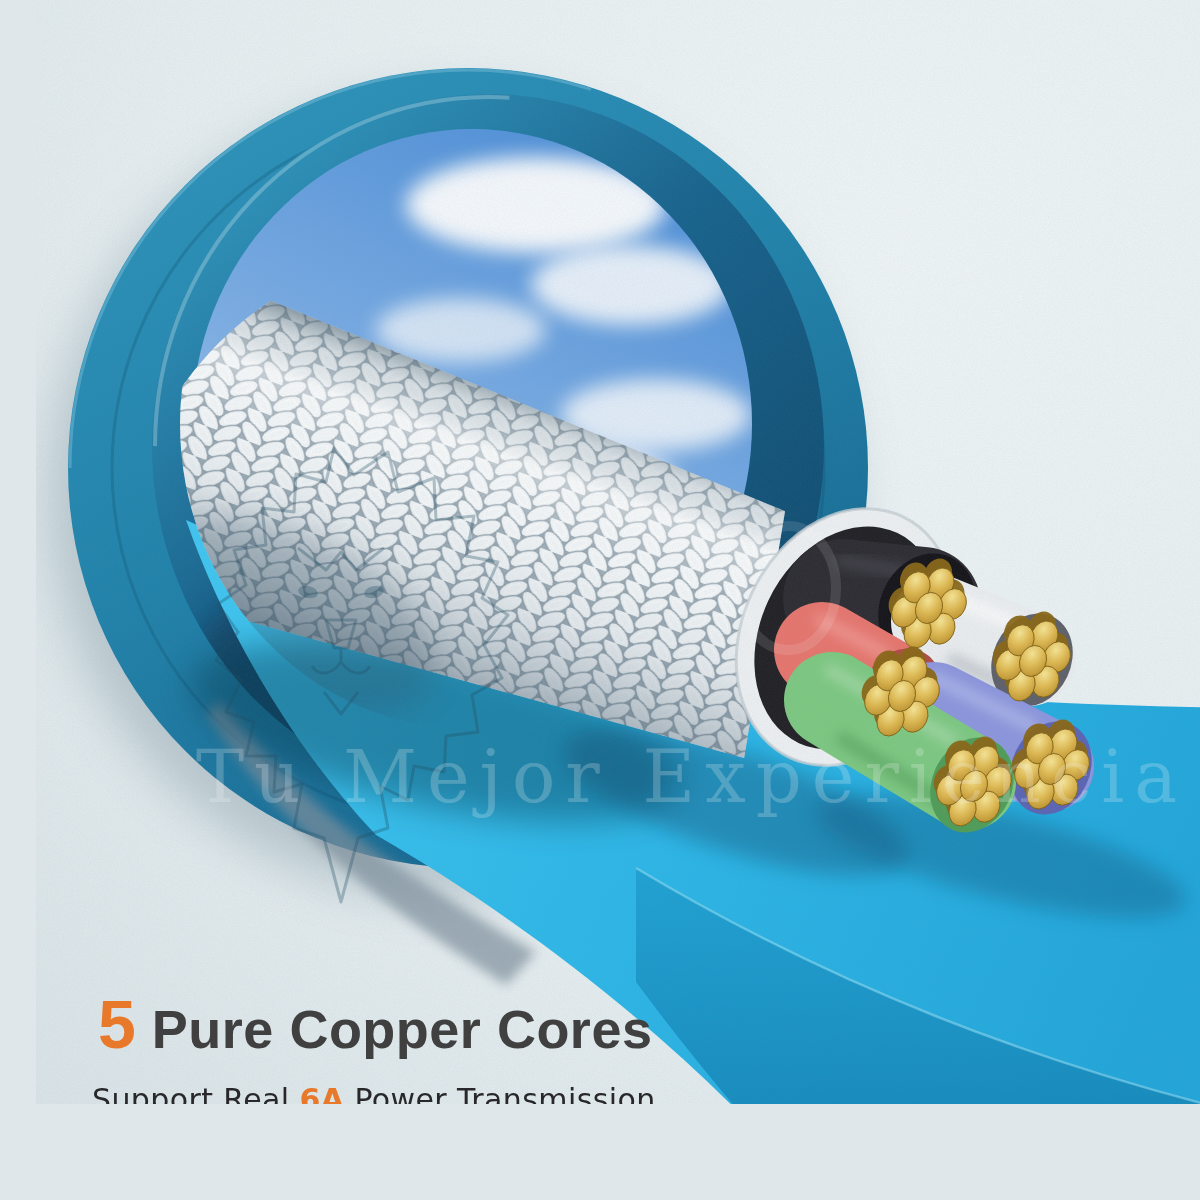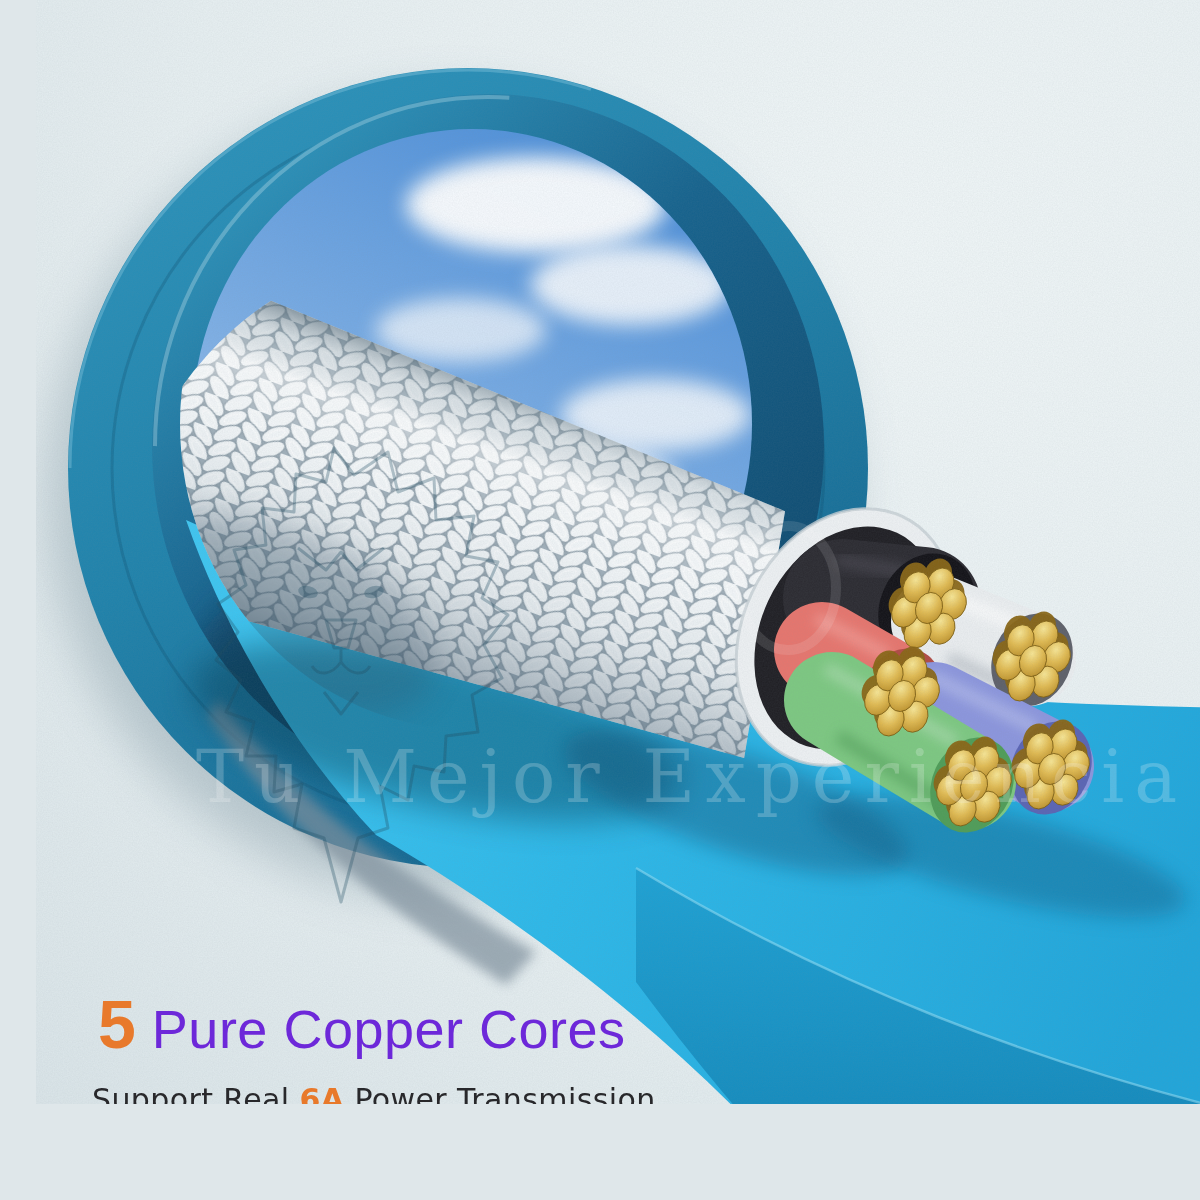--- a/index.html
+++ b/index.html
@@ -2,21 +2,21 @@
 <html><head>
 <meta charset="utf-8">
 <style>
   html,body{margin:0;padding:0;background:#dfe7ea;}
   .stage{position:relative;width:1200px;height:1104px;overflow:hidden;
          font-family:"Liberation Sans",sans-serif;background:#E9F1F3;margin-left:36px;}
   .stage svg{position:absolute;left:0;top:0;}
   .caption{position:absolute;left:62px;top:990px;display:flex;align-items:baseline;gap:16px;}
   .caption .num{font-size:68px;font-weight:bold;color:#E8792B;line-height:1;
                 font-family:"Liberation Sans",sans-serif;}
-  .caption .txt{font-size:54px;font-weight:normal;color:#6d28d9;letter-spacing:0.5px;line-height:1;}
+  .caption .txt{font-size:54px;font-weight:bold;color:#404040;letter-spacing:0.5px;line-height:1;}
   .subcaption{position:absolute;left:56px;top:1082px;font-family:"DejaVu Sans",sans-serif;
               font-size:30px;color:#28282B;letter-spacing:0.4px;}
   .subcaption .hl{color:#E8792B;font-weight:bold;}
 </style>
 </head>
 <body>
 
 <div class="stage">
 <svg width="1200" height="1200" viewBox="0 0 1200 1200">
   <defs>

